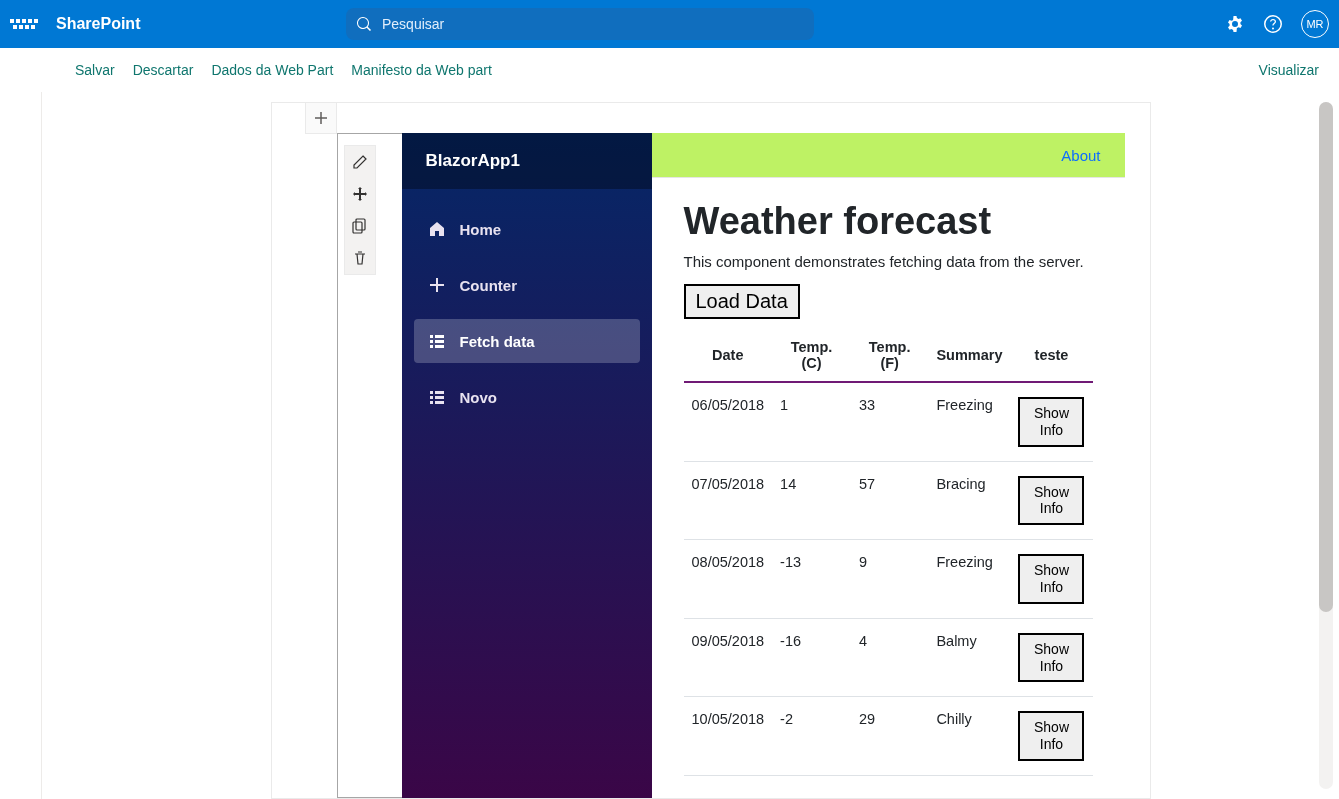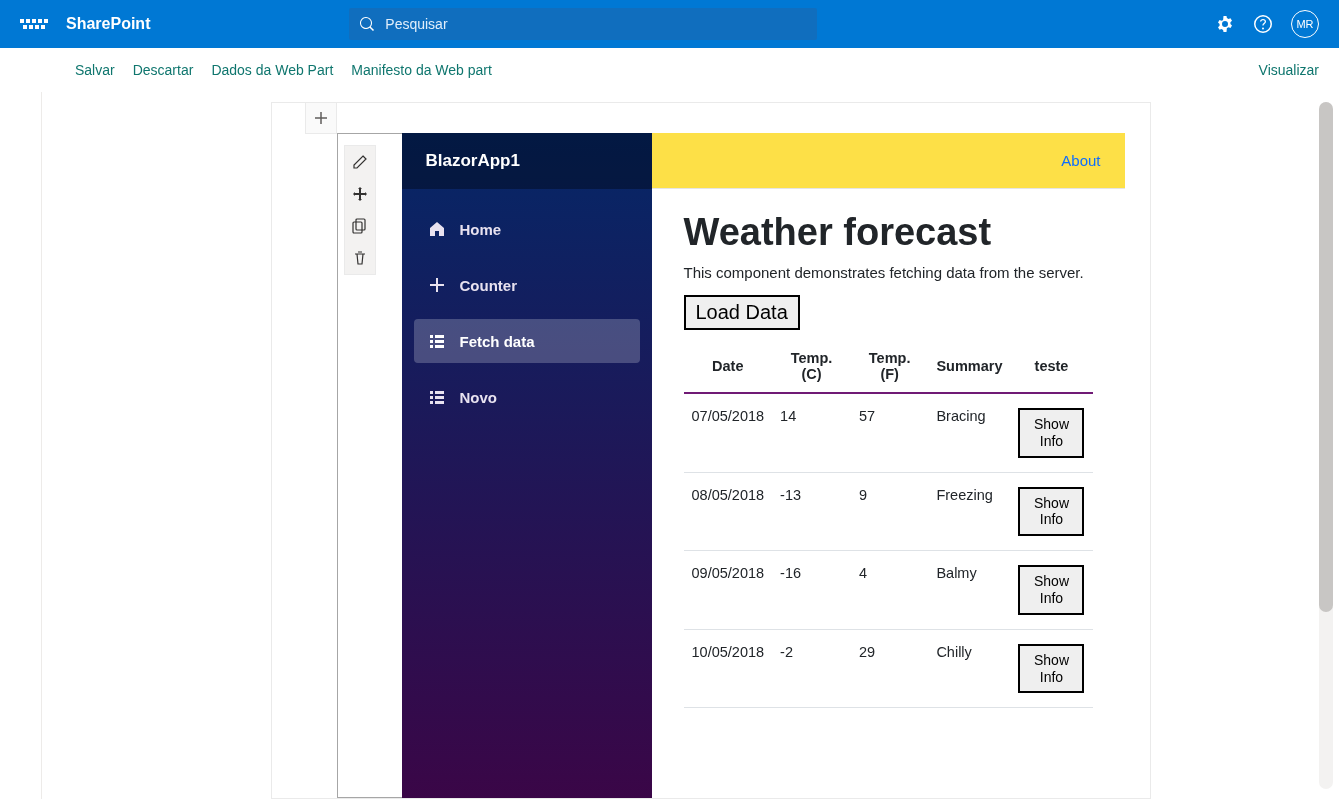--- a/index.html
+++ b/index.html
@@ -1,24 +1,24 @@
 <!DOCTYPE html>
 <html><head>
 <meta charset="utf-8">
 <style>
 * { margin: 0; padding: 0; box-sizing: border-box; font-family: "Segoe UI", -apple-system, sans-serif; }
 body { background: #fff; width: 1339px; height: 799px; overflow: hidden; }
 
 
-.suite-bar { background: #0078d4; height: 48px; display: flex; align-items: center; color: #fff; padding: 0 20px; }
+.suite-bar { background: #0078d4; height: 48px; display: flex; align-items: center; color: #fff; padding: 0 10px; }
 .waffle { width: 28px; height: 28px; display: flex; flex-wrap: wrap; align-content: center; justify-content: center; gap: 2px; cursor: pointer; margin-right: 18px; }
 .waffle span { width: 4px; height: 4px; background: #fff; }
 .suite-title { font-size: 16px; font-weight: 600; }
 .search-wrap { margin-left: auto; margin-right: auto; }
-.search-box { width: 468px; height: 32px; background: #106ebe; border: none; border-radius: 2px; display: flex; align-items: center; padding: 0 10px; }
+.search-box { width: 468px; height: 32px; background: #106ebe; border: none; border-radius: 8px; display: flex; align-items: center; padding: 0 10px; }
 .search-box svg { width: 16px; height: 16px; fill: #fff; margin-right: 10px; }
 .search-box input { background: transparent; border: none; outline: none; color: #fff; font-size: 14px; flex: 1; }
 .search-box input::placeholder { color: #e1eefb; }
 .suite-right { display: flex; align-items: center; gap: 18px; margin-left: auto; }
 .suite-right svg { width: 20px; height: 20px; fill: #fff; cursor: pointer; }
 .avatar { width: 28px; height: 28px; border-radius: 50%; border: 1px solid #fff; display: flex; align-items: center; justify-content: center; font-size: 11px; }
 
 
 .command-bar { height: 44px; display: flex; align-items: center; padding: 0 20px 0 75px; border-bottom: none; font-size: 14px; color: #0f766e; }
 .command-bar .cmd { margin-right: 18px; cursor: pointer; }
@@ -48,21 +48,21 @@
 .blazor-app { position: absolute; top: 30px; left: 130px; right: 25px; bottom: 0; display: flex; background: #fff; overflow: hidden; }
 .blazor-sidebar { width: 250px; background: linear-gradient(180deg, #052767 0%, #3a0647 100%); color: #fff; display: flex; flex-direction: column; font-weight: bold; }
 .blazor-brand { height: 56px; background: rgba(0,0,0,0.35); display: flex; align-items: center; padding: 0 24px; font-size: 17px; }
 .blazor-nav { padding: 18px 12px; display: flex; flex-direction: column; gap: 12px; }
 .nav-item { height: 44px; display: flex; align-items: center; padding: 0 14px; border-radius: 4px; cursor: pointer; font-size: 15px; color: #e8e2f0; }
 .nav-item svg { width: 18px; height: 18px; fill: #e8e2f0; margin-right: 14px; }
 .nav-item.active { background: rgba(255,255,255,0.22); color: #fff; }
 .nav-item.active svg { fill: #fff; }
 
 .blazor-main { flex: 1; display: flex; flex-direction: column; overflow: auto; }
-.blazor-topbar { height: 56px; background: #fde047; border-bottom: 1px solid #e5e5e5; display: flex; align-items: center; justify-content: flex-end; padding: 0 24px; }
+.blazor-topbar { height: 56px; background: #bef264; border-bottom: 1px solid #e5e5e5; display: flex; align-items: center; justify-content: flex-end; padding: 0 24px; }
 .blazor-topbar a { color: #0d6efd; text-decoration: none; font-size: 15px; }
 .blazor-content { padding: 22px 32px; }
 .blazor-content h1 { font-size: 38px; font-weight: 700; color: #212529; margin-bottom: 10px; }
 .blazor-content p { font-size: 15px; color: #212529; margin-bottom: 14px; }
 .load-btn { border: 2px solid #000; background: #efefef; padding: 4px 10px; font-size: 20px; cursor: pointer; margin-bottom: 10px; }
 
 .weather-table { width: 100%; border-collapse: collapse; font-size: 14.5px; color: #212529; }
 .weather-table th { text-align: center; font-weight: 700; padding: 10px 8px; border-bottom: 2px solid #701a75; }
 .weather-table td { padding: 14px 8px; border-bottom: 1px solid #dee2e6; vertical-align: top; }
 .show-info { border: 2px solid #000; background: #efefef; padding: 6px 10px; font-size: 14px; cursor: pointer; line-height: 1.2; text-align: center; width: 66px; }
@@ -202,20 +202,27 @@
                 <tr>
                   <th>Date</th>
                   <th>Temp. (C)</th>
                   <th>Temp. (F)</th>
                   <th>Summary</th>
                   <th>teste</th>
                 </tr>
               </thead>
               <tbody id="weather-body">
                   <tr>
+                    <td>06/05/2018</td>
+                    <td>1</td>
+                    <td>33</td>
+                    <td>Freezing</td>
+                    <td><button class="show-info">Show Info</button></td>
+                  </tr>
+                  <tr>
                     <td>07/05/2018</td>
                     <td>14</td>
                     <td>57</td>
                     <td>Bracing</td>
                     <td><button class="show-info">Show Info</button></td>
                   </tr>
                   <tr>
                     <td>08/05/2018</td>
                     <td>-13</td>
                     <td>9</td>

